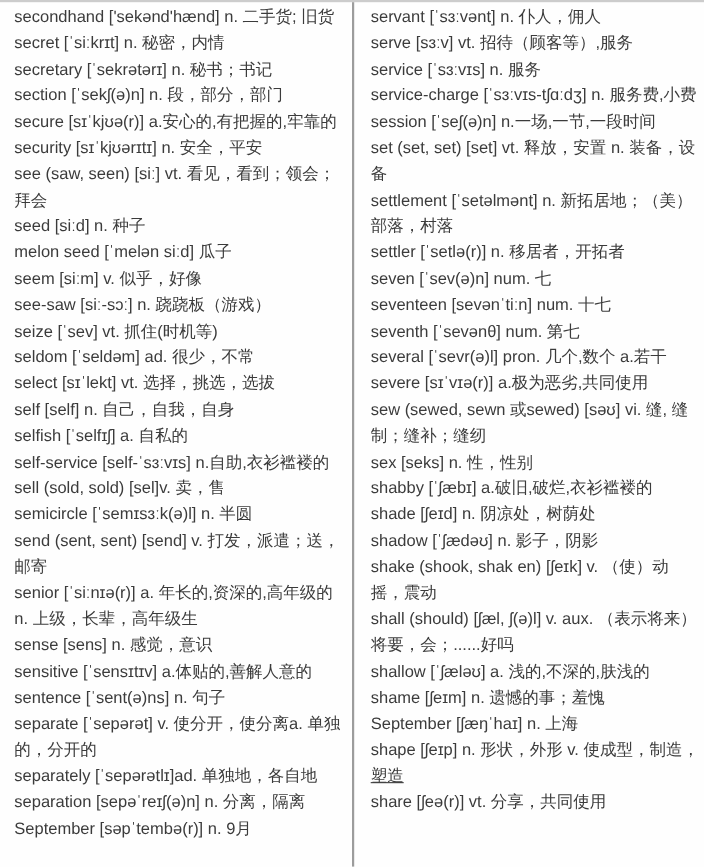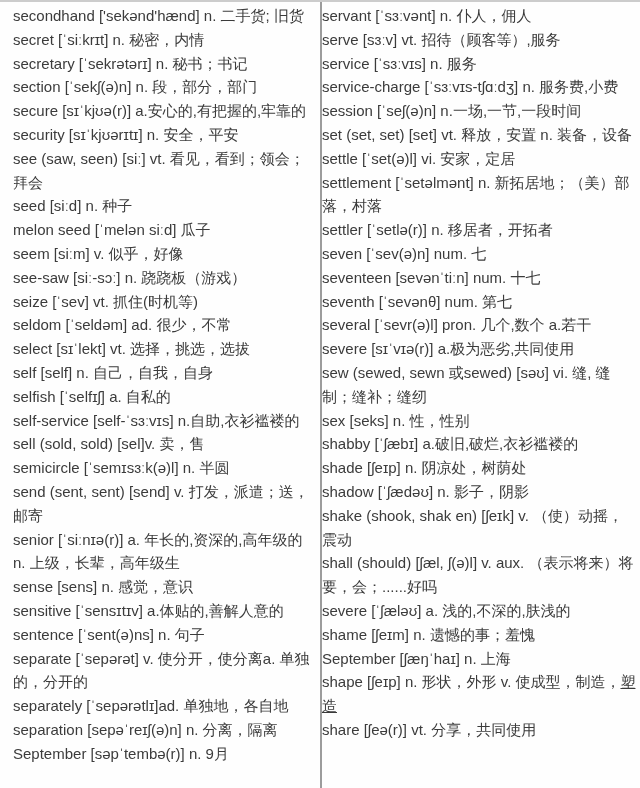--- a/index.html
+++ b/index.html
@@ -28,20 +28,21 @@
     padding-left:13px;
     padding-right:5px;
   }
   .divider{
     width:2px;
     background:#9c9c9c;
     flex:0 0 2px;
   }
   .col-right{
     width:318px;
+    padding-left:15px;
     padding-right:4px;
   }
   .entry{
     margin:0;
     word-break:break-word;
   }
   .entry u{
   }
 </style>
 </head>
@@ -79,34 +80,33 @@
       <p class="entry">September [səpˈtembə(r)] n. 9月</p>
     </div>
   <div class="divider"></div>
   <div class="col col-right" id="col-right">
       <p class="entry">servant [ˈsɜːvənt] n. 仆人，佣人</p>
       <p class="entry">serve [sɜːv] vt. 招待（顾客等）,服务</p>
       <p class="entry">service [ˈsɜːvɪs] n. 服务</p>
       <p class="entry">service-charge [ˈsɜːvɪs-tʃɑːdʒ] n. 服务费,小费</p>
       <p class="entry">session [ˈseʃ(ə)n] n.一场,一节,一段时间</p>
       <p class="entry">set (set, set) [set] vt. 释放，安置 n. 装备，设备</p>
-      <p class="entry">settle [ˈset(ə)l] vi. 安家，定居</p>
       <p class="entry">settlement [ˈsetəlmənt] n. 新拓居地；（美）部落，村落</p>
       <p class="entry">settler [ˈsetlə(r)] n. 移居者，开拓者</p>
       <p class="entry">seven [ˈsev(ə)n] num. 七</p>
       <p class="entry">seventeen [sevənˈtiːn] num. 十七</p>
       <p class="entry">seventh [ˈsevənθ] num. 第七</p>
       <p class="entry">several [ˈsevr(ə)l] pron. 几个,数个 a.若干</p>
       <p class="entry">severe [sɪˈvɪə(r)] a.极为恶劣,共同使用</p>
       <p class="entry">sew (sewed, sewn 或sewed) [səʊ] vi. 缝, 缝制；缝补；缝纫</p>
       <p class="entry">sex [seks] n. 性，性别</p>
       <p class="entry">shabby [ˈʃæbɪ] a.破旧,破烂,衣衫褴褛的</p>
-      <p class="entry">shade [ʃeɪp] n. 阴凉处，树荫处</p>
+      <p class="entry">shade [ʃeɪd] n. 阴凉处，树荫处</p>
       <p class="entry">shadow [ˈʃædəʊ] n. 影子，阴影</p>
       <p class="entry">shake (shook, shak en) [ʃeɪk] v. （使）动摇，震动</p>
       <p class="entry">shall (should) [ʃæl, ʃ(ə)l] v. aux. （表示将来）将要，会；......好吗</p>
-      <p class="entry">severe [ˈʃæləʊ] a. 浅的,不深的,肤浅的</p>
+      <p class="entry">shallow [ˈʃæləʊ] a. 浅的,不深的,肤浅的</p>
       <p class="entry">shame [ʃeɪm] n. 遗憾的事；羞愧</p>
       <p class="entry">September [ʃæŋˈhaɪ] n. 上海</p>
       <p class="entry">shape [ʃeɪp] n. 形状，外形 v. 使成型，制造，<u>塑造</u></p>
       <p class="entry">share [ʃeə(r)] vt. 分享，共同使用</p>
     </div>
 </div>
 
 </body></html>

